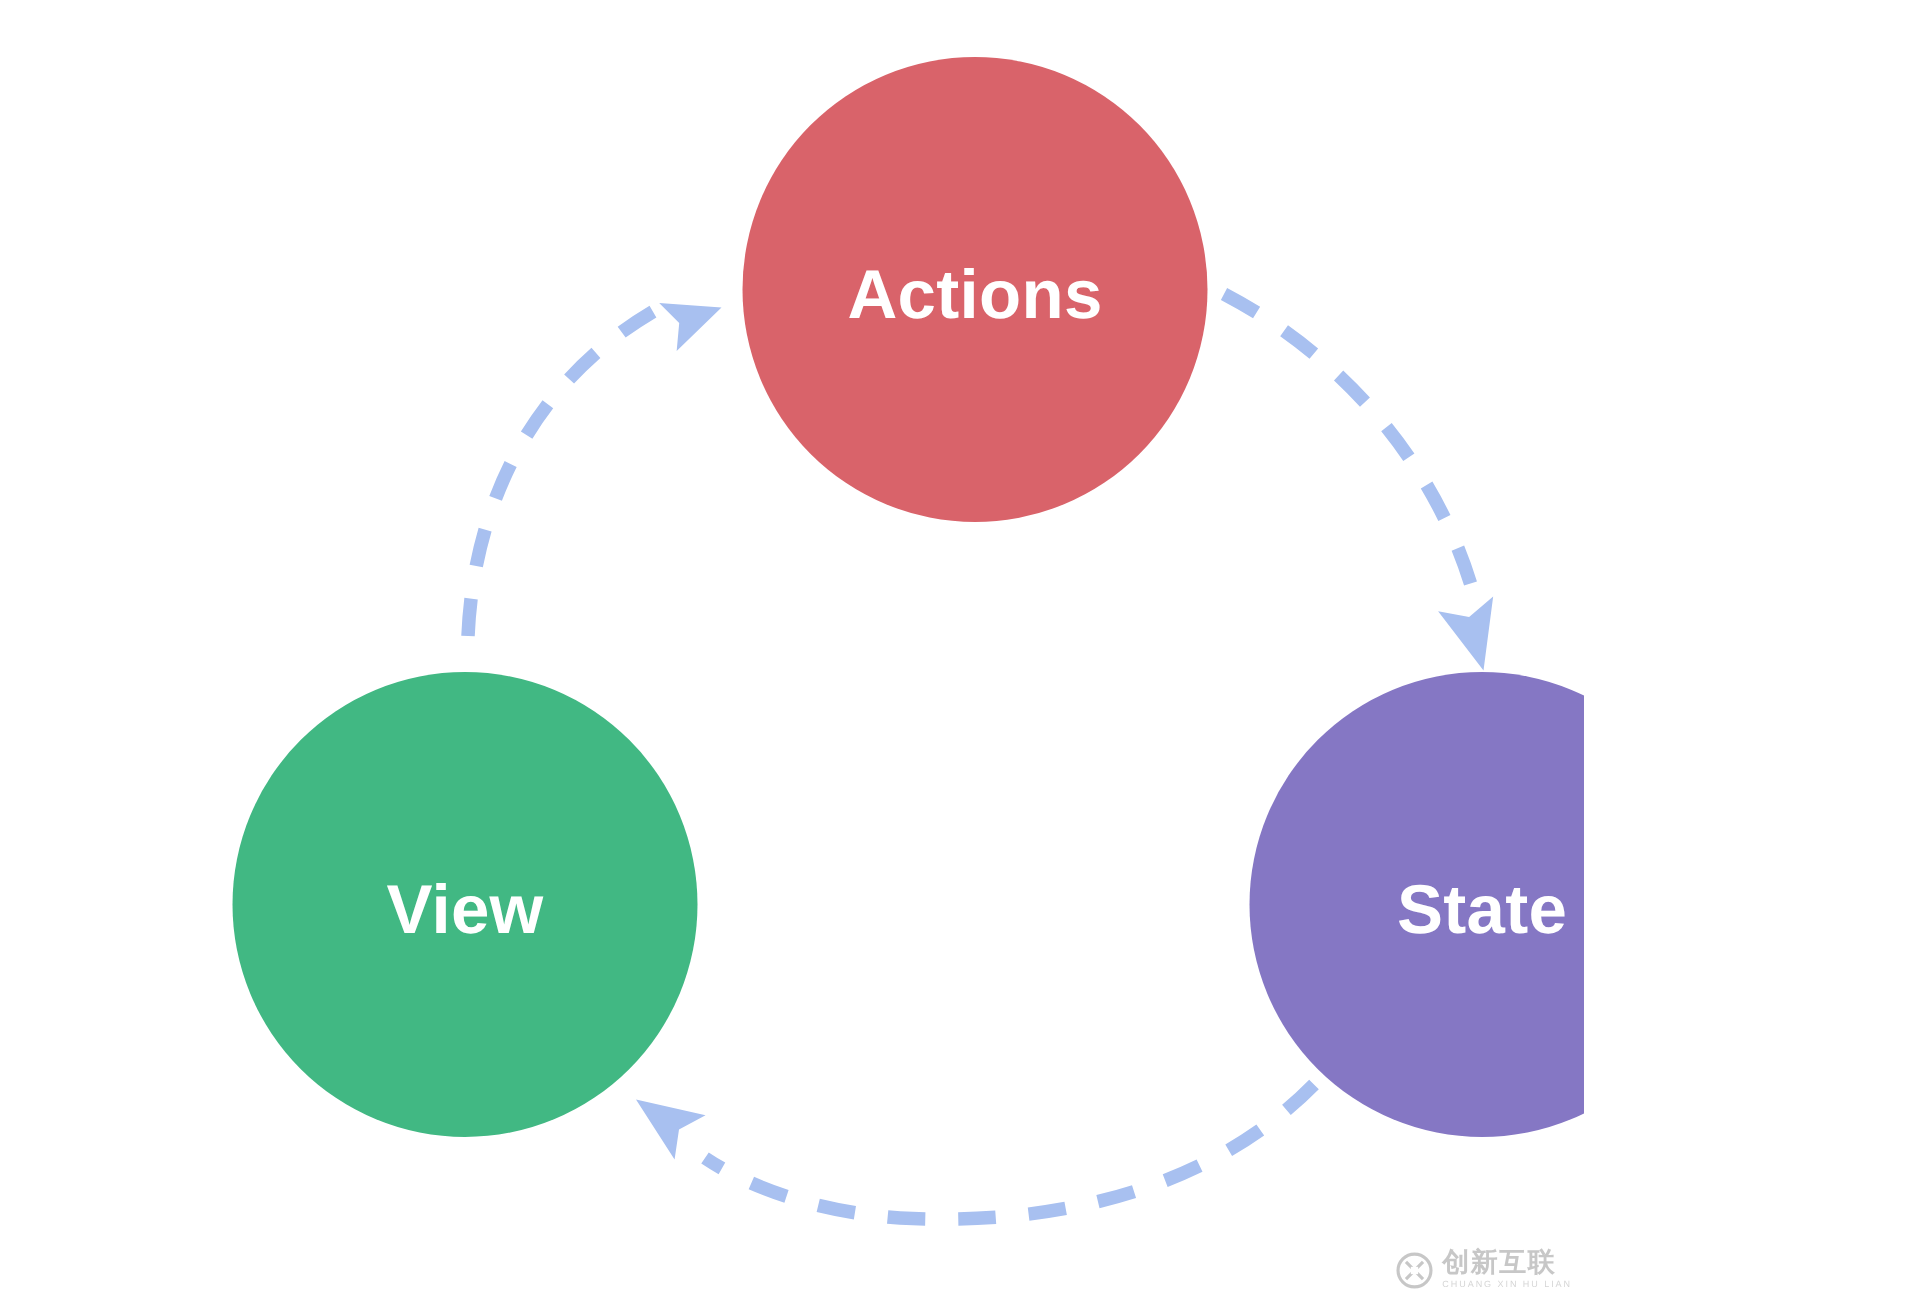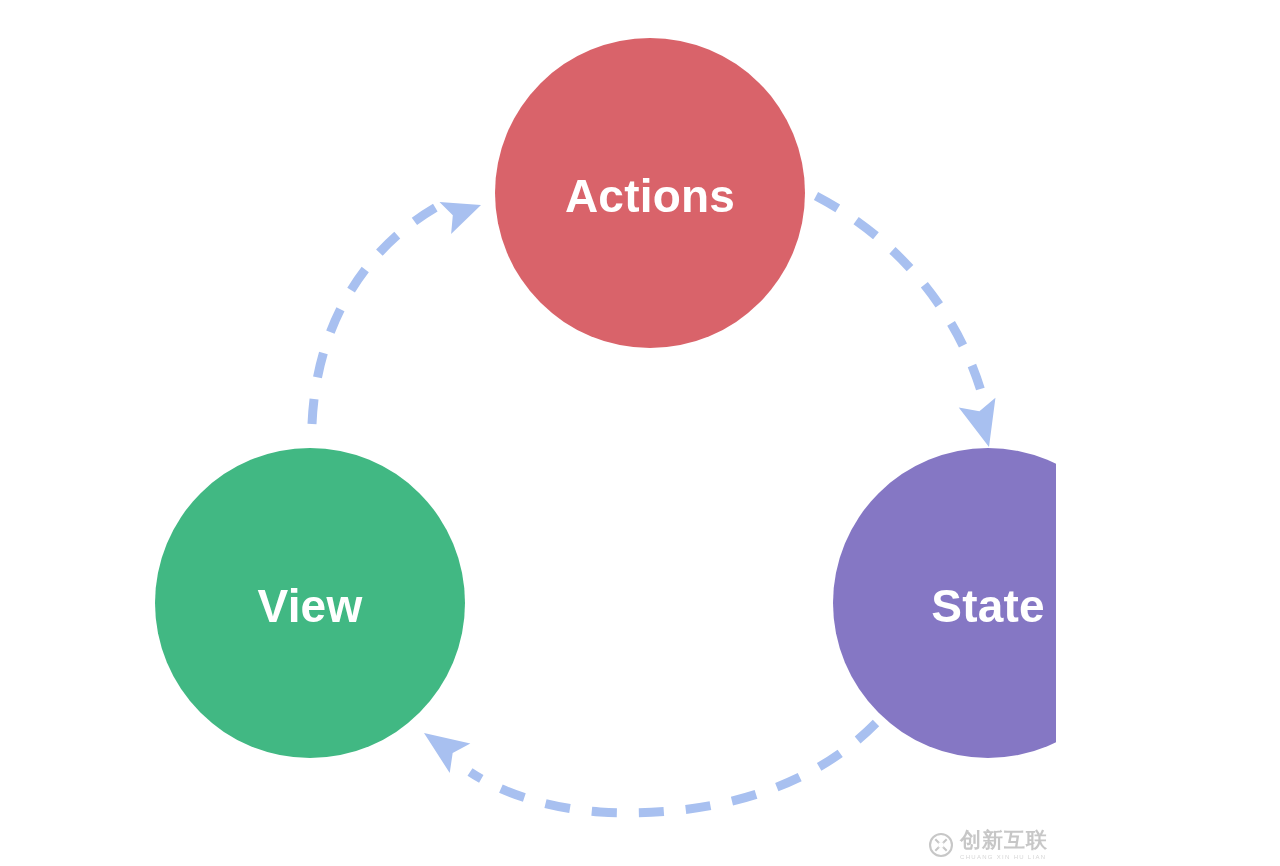--- a/index.html
+++ b/index.html
@@ -53,21 +53,21 @@
     flex: 0 0 26px;
   }
   #watermark .wm-text {
     display: flex;
     flex-direction: column;
     justify-content: center;
     line-height: 1;
   }
   #watermark .wm-cn {
     font-family: "DejaVu Sans", sans-serif;
-    font-size: 21px;
+    font-size: 18px;
     font-weight: bold;
     color: #9a9a9a;
     letter-spacing: 1px;
     white-space: nowrap;
   }
   #watermark .wm-en {
     font-family: "Liberation Sans", sans-serif;
     font-size: 6px;
     color: #b4b4b4;
     letter-spacing: 1.3px;

